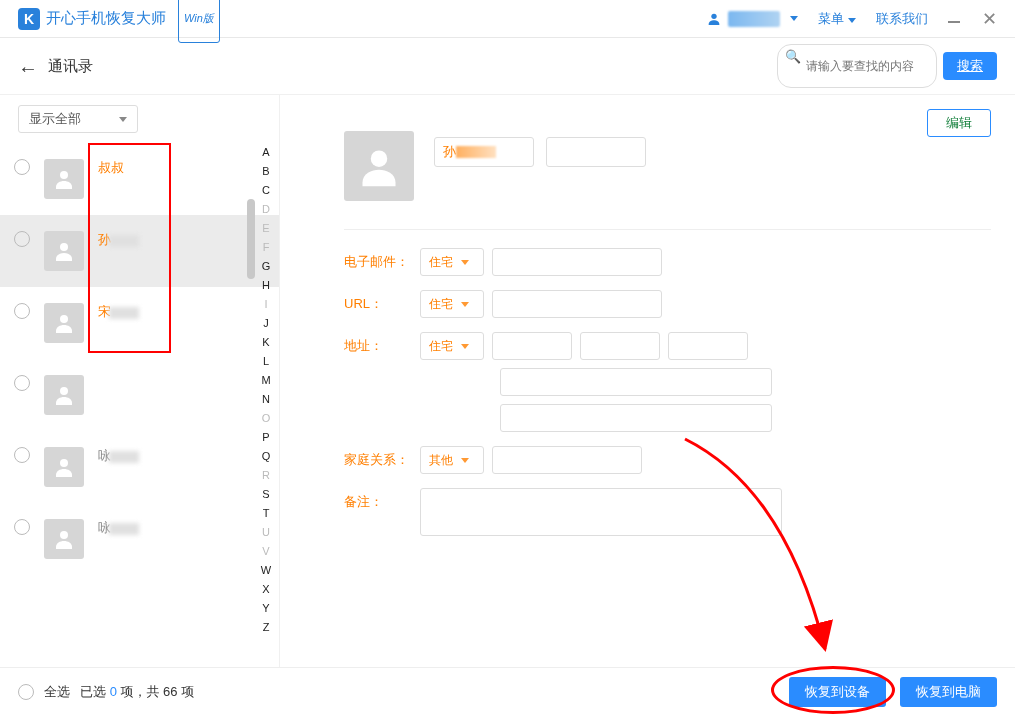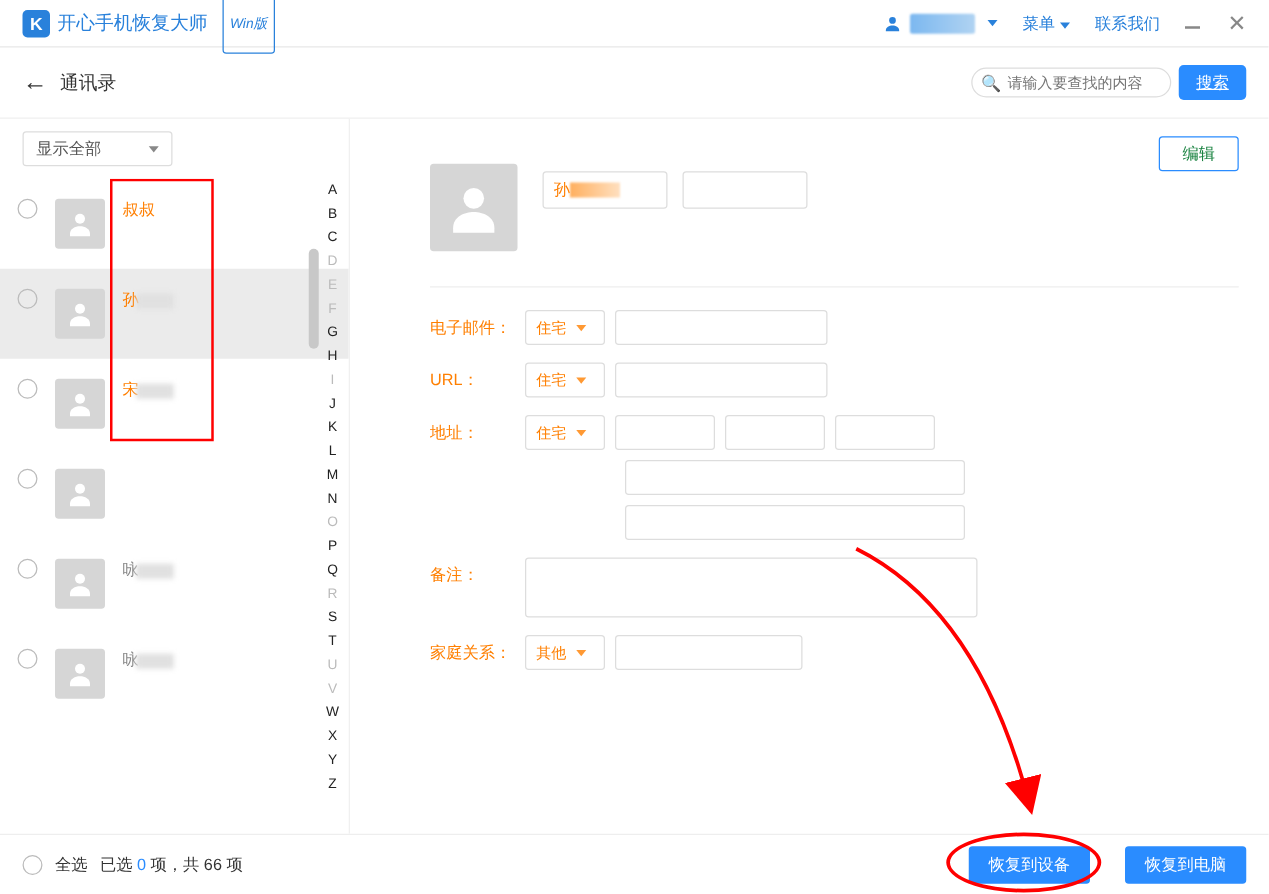--- a/index.html
+++ b/index.html
@@ -16,21 +16,21 @@
     .caret-down { display: inline-block; width: 0; height: 0; border-left: 4px solid transparent; border-right: 4px solid transparent; border-top: 5px solid #2981db; margin-left: 4px; }
     .win-controls { display: flex; gap: 22px; color: #888; font-size: 18px; align-items: center; }
     .win-min { width: 12px; border-top: 2px solid #888; height: 0; margin-top: 6px; }
     .win-close { font-size: 18px; color: #888; line-height: 1; }
 
     
     .toolbar { height: 56px; display: flex; align-items: center; padding: 0 18px; }
     .back-icon { font-size: 20px; color: #333; margin-right: 10px; cursor: pointer; }
     .title { color: #333; font-size: 15px; }
     .search-box { margin-left: auto; display: flex; align-items: center; gap: 6px; }
-    .search-input { width: 160px; height: 24px; border: 1px solid #ddd; border-radius: 14px; padding: 0 10px 0 28px; font-size: 12px; color: #888; outline: none; background: #fff; }
+    .search-input { width: 160px; height: 44px; border: 1px solid #ddd; border-radius: 14px; padding: 0 10px 0 28px; font-size: 12px; color: #888; outline: none; background: #fff; }
     .search-wrap { position: relative; }
     .search-icon { position: absolute; left: 8px; top: 5px; color: #bbb; font-size: 13px; }
     .search-btn { background: #2a8cff; color: #fff; border: none; border-radius: 4px; height: 28px; padding: 0 14px; font-size: 13px; cursor: pointer; text-decoration: underline; }
 
     
     .main { display: flex; height: calc(100% - 38px - 56px - 48px); border-top: 1px solid #f0f0f0; }
 
     
     .left-pane { width: 280px; border-right: 1px solid #f0f0f0; display: flex; flex-direction: column; position: relative; }
     .filter-row { padding: 10px 18px; text-align: center; }
@@ -73,21 +73,21 @@
     .ib-w1 { width: 150px; }
     .ib-w2 { width: 170px; }
     .ib-w3 { width: 80px; }
     .addr-stack { display: flex; flex-direction: column; gap: 8px; }
     .addr-row { display: flex; gap: 8px; }
     .textarea-box { width: 362px; height: 48px; border: 1px solid #ddd; border-radius: 3px; }
 
     
     .footer { position: absolute; bottom: 0; left: 0; right: 0; height: 48px; border-top: 1px solid #eee; display: flex; align-items: center; padding: 0 18px; background: #fff; }
     .footer-left { display: flex; align-items: center; gap: 10px; font-size: 13px; color: #333; }
-    .footer-right { margin-left: auto; display: flex; gap: 28px; position: relative; }
+    .footer-right { margin-left: auto; display: flex; gap: 14px; position: relative; }
     .btn-primary { background: #2a8cff; color: #fff; border: none; border-radius: 3px; height: 30px; padding: 0 16px; font-size: 13px; cursor: pointer; }
     .red-ellipse { position: absolute; left: -18px; top: -11px; width: 124px; height: 48px; border: 3px solid #ff0000; border-radius: 50%; pointer-events: none; }
 
     
     .arrow-svg { position: absolute; right: 90px; bottom: 46px; width: 260px; height: 240px; pointer-events: none; z-index: 50; }
 
     .blue-num { color: #2a8cff; }
   </style>
 </head>
 <body>
@@ -292,34 +292,34 @@
             <div class="input-box" style="width:272px"></div>
           </div>
         <div class="addr-row">
             <div style="width:72px"></div>
             <div class="input-box" style="width:272px"></div>
           </div>
       </div>
     </div>
 
     <div class="form-row">
-      <div class="form-label">备注：</div>
-      <div class="form-controls">
-        <div class="textarea-box"></div>
-      </div>
-    </div>
-
-    <div class="form-row">
       <div class="form-label">家庭关系：</div>
       <div class="form-controls">
         <div class="dd" style="width:64px">
             <span>其他</span>
             <span class="caret-down caret"></span>
           </div>
         <div class="input-box ib-w1"></div>
+      </div>
+    </div>
+
+    <div class="form-row">
+      <div class="form-label">备注：</div>
+      <div class="form-controls">
+        <div class="textarea-box"></div>
       </div>
     </div>
   </div>
 </div>
 
 <div class="footer">
   <div class="footer-left">
     <span class="radio-empty"></span>
     <span>全选</span>
     <span>

